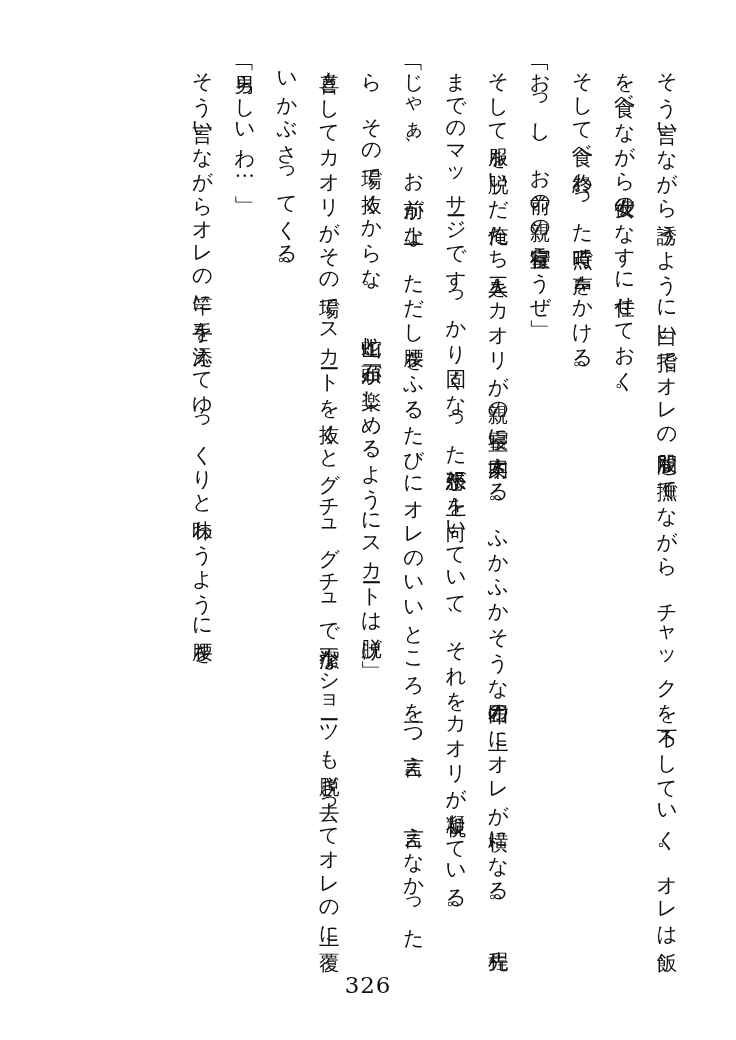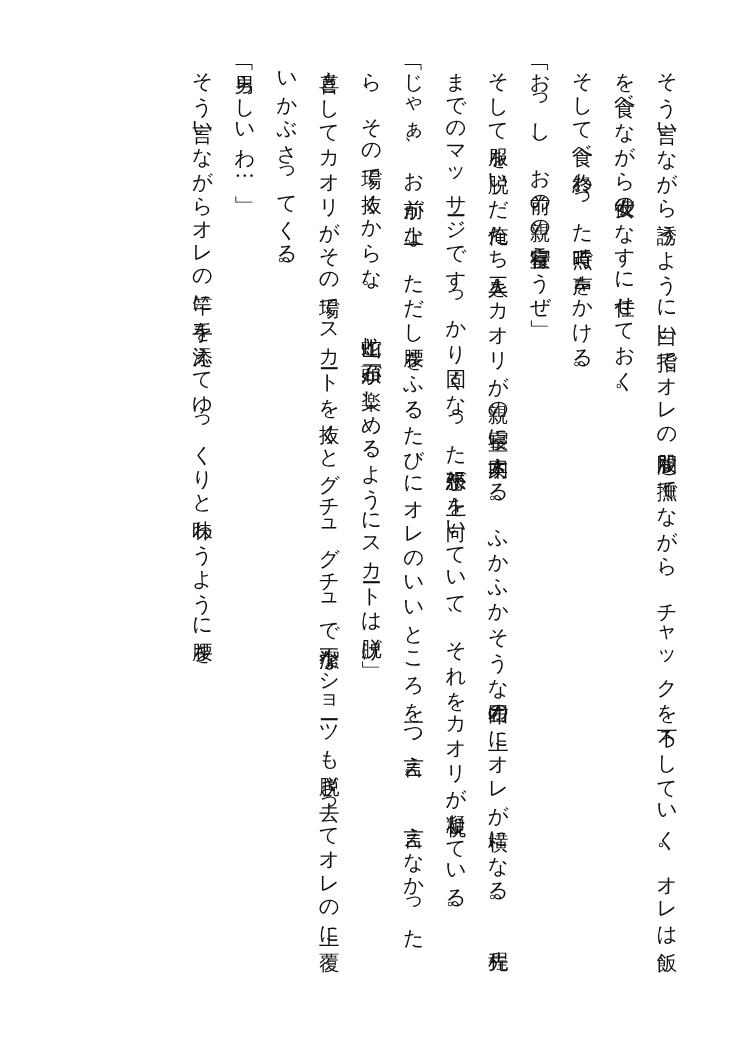--- a/index.html
+++ b/index.html
@@ -72,14 +72,15 @@
     <p class="para">そう言いながら誘うように白い指でオレの股間を撫でながら、チャックを下ろしていく。オレは飯を食べながら彼女のなすに任せておく。</p>
     <p class="para">そして食べ終わった時点で声をかける。</p>
     <p class="para">「おっし、お前の親の寝室行こうぜ」</p>
     <p class="para">そして服を脱いだ俺たち三人をカオリが親の寝室に案内する。ふかふかそうな布団の上にオレが横になる。　先程までのマッサージですっかり固くなった怒張が上を向いていて、それをカオリが凝視している。</p>
     <p class="para">「じゃぁ、お前が上な。ただし腰をふるたびにオレのいいところを一つ言え。　言えなかったら、その場で抜くからな。　蛇山と石頭が楽しめるようにスカートは脱げ」</p>
     <p class="para">喜々としてカオリがその場でスカートを抜くとグチュグチュで不潔なショーツも脱ぎ去ってオレの上に覆いかぶさってくる。</p>
     <p class="para">「男らしいわ…」</p>
     <p class="para">そう言いながらオレの竿に手を添えてゆっくりと味わうように腰を</p>
   </div>
 
+  <div class="page-number">326</div>
 
 </div>
 
 </body></html>

